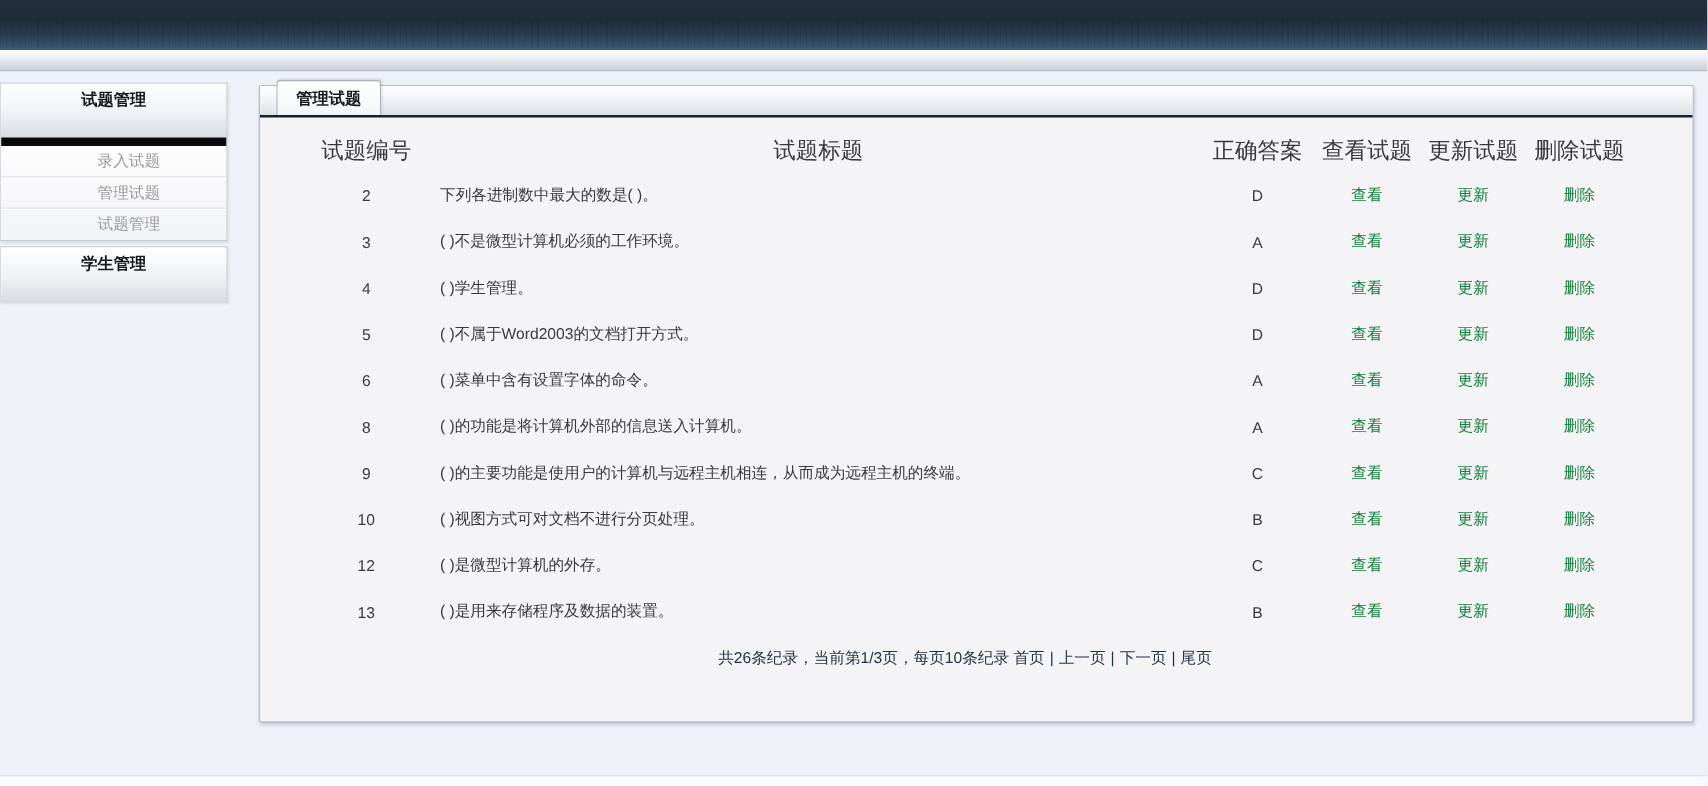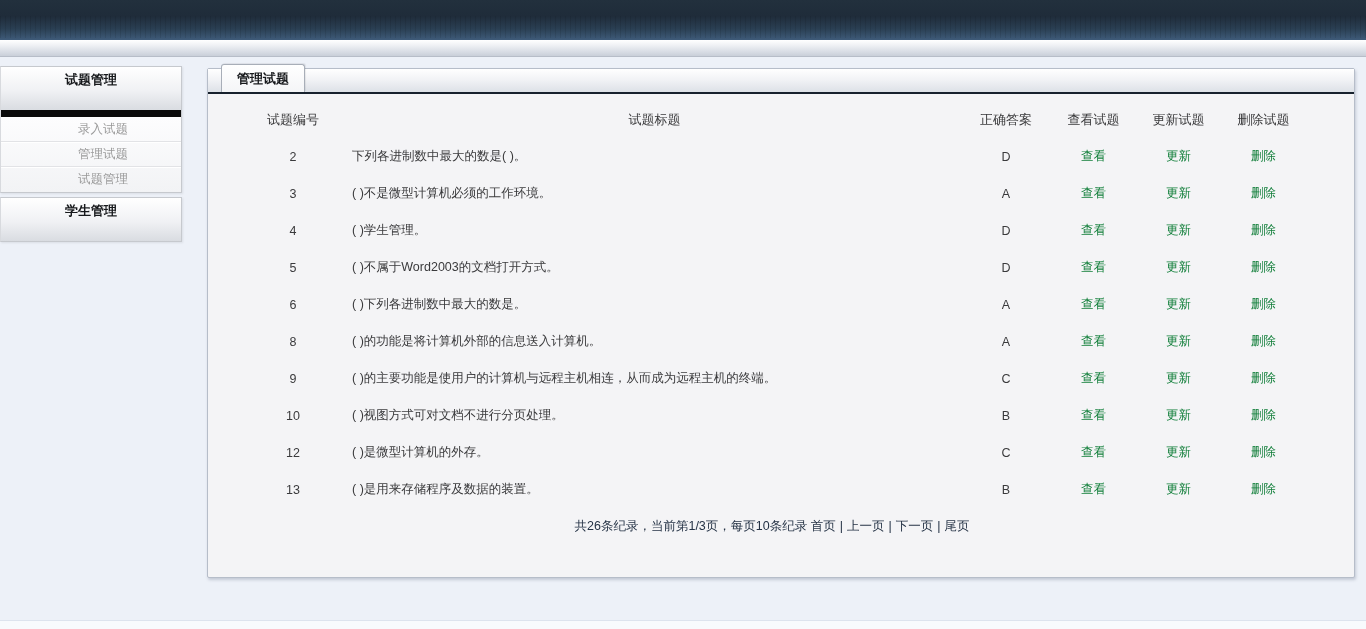--- a/index.html
+++ b/index.html
@@ -74,21 +74,21 @@
     box-shadow: 1px -1px 1px rgba(0,0,0,0.07);
     cursor: pointer;
   }
   .panel-body { padding: 14px 48px 0 30px; }
 
   table { width: 100%; border-collapse: collapse; table-layout: fixed; }
   col.c-id     { width: 110px; }
   col.c-ans    { width: 90px; }
   col.c-act    { width: 85px; }
   th {
-    font-weight: normal; font-size: 13px; color: #39393b;
+    font-weight: normal; font-size: 18px; color: #39393b;
     text-align: center; height: 30px; padding-bottom: 6px; vertical-align: middle;
   }
   td {
     font-size: 12.5px; color: #3a3a3c; height: 37px;
     text-align: center; vertical-align: middle;
     white-space: nowrap; overflow: hidden;
   }
   td.title-cell { text-align: left; padding-left: 4px; }
   td a { color: #15803d; text-decoration: none; cursor: pointer; }
 
@@ -179,21 +179,21 @@
           <tr>
             <td>5</td>
             <td class="title-cell">( )不属于Word2003的文档打开方式。</td>
             <td>D</td>
             <td><a>查看</a></td>
             <td><a>更新</a></td>
             <td><a>删除</a></td>
           </tr>
           <tr>
             <td>6</td>
-            <td class="title-cell">( )下列各进制数中最大的数是。</td>
+            <td class="title-cell">( )菜单中含有设置字体的命令。</td>
             <td>A</td>
             <td><a>查看</a></td>
             <td><a>更新</a></td>
             <td><a>删除</a></td>
           </tr>
           <tr>
             <td>8</td>
             <td class="title-cell">( )的功能是将计算机外部的信息送入计算机。</td>
             <td>A</td>
             <td><a>查看</a></td>

